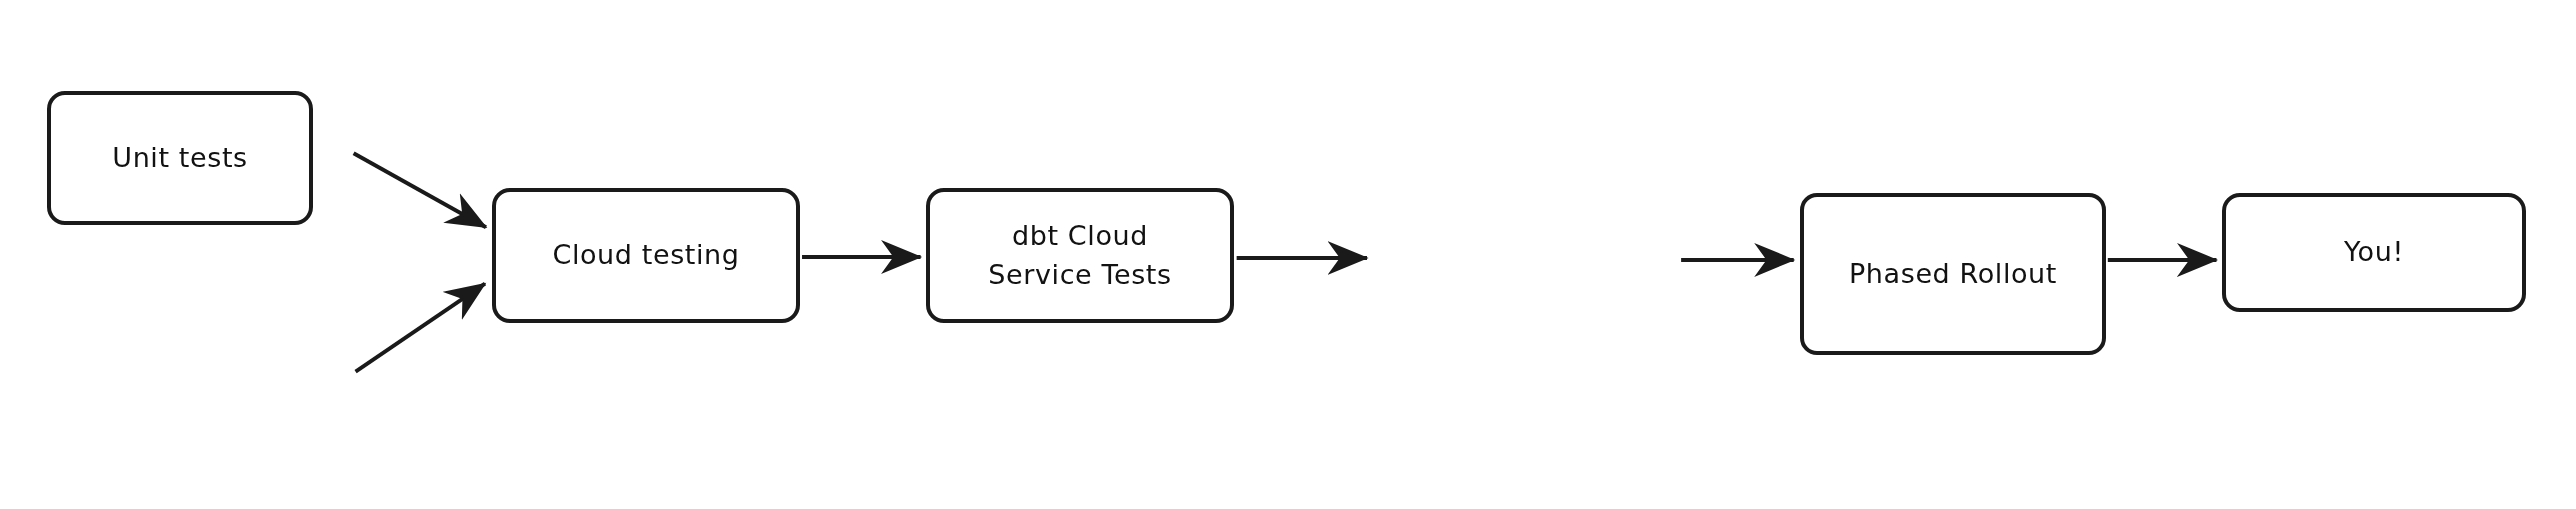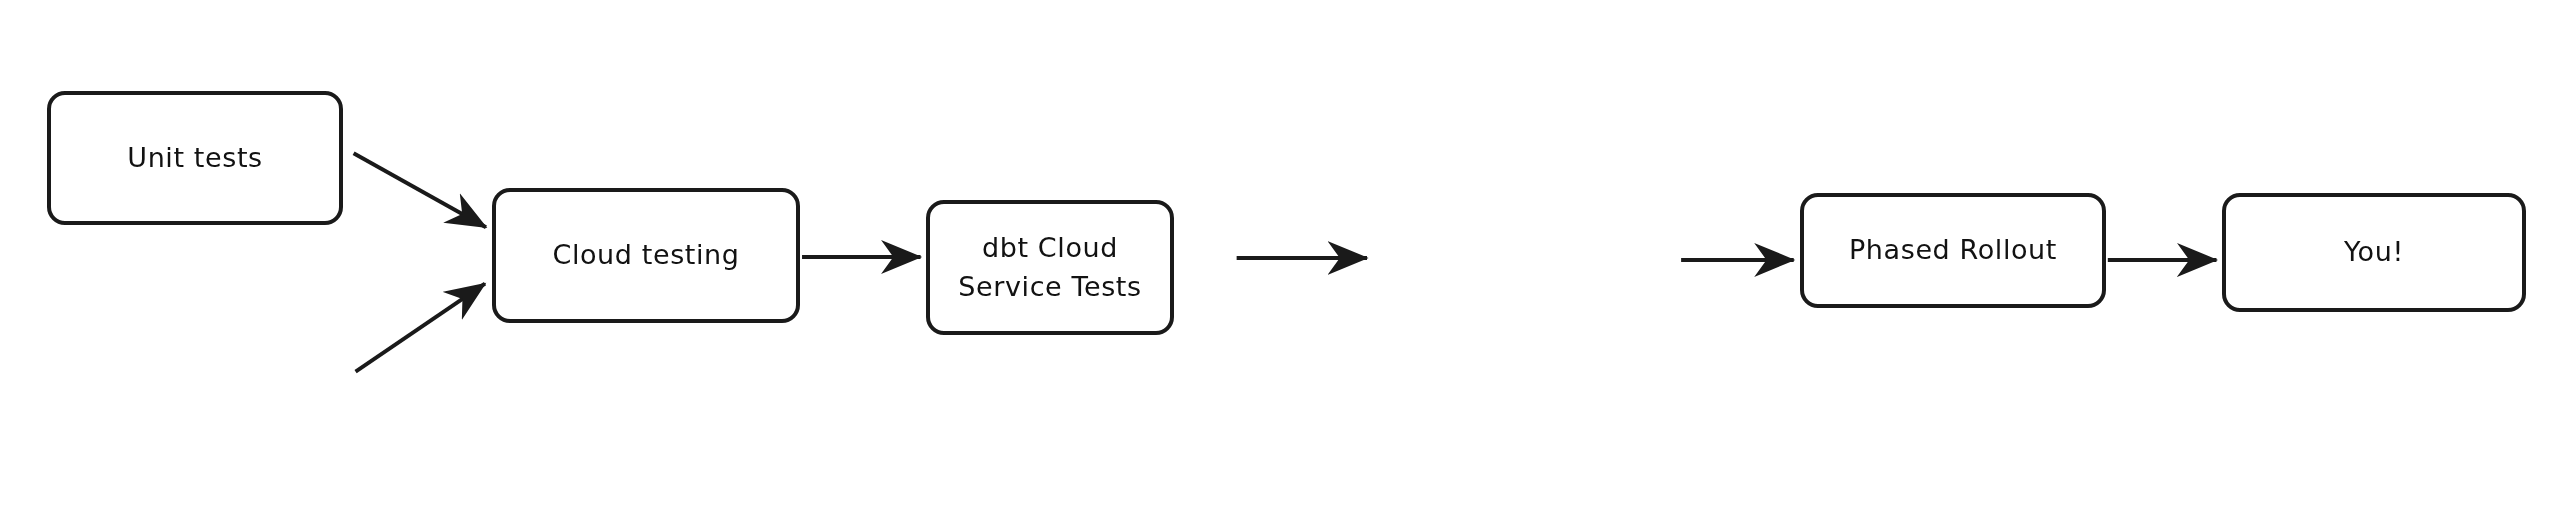--- a/index.html
+++ b/index.html
@@ -58,36 +58,36 @@
     <g stroke="#1a1a1a" stroke-width="4" fill="none" stroke-linecap="butt">
       <line x1="358" y1="155" x2="492" y2="230" marker-end="url(#arrowhead)"></line>
       <line x1="360" y1="376" x2="491" y2="287" marker-end="url(#arrowhead)"></line>
       <line x1="812" y1="260" x2="932" y2="260" marker-end="url(#arrowhead)"></line>
       <line x1="1252" y1="261" x2="1384" y2="261" marker-end="url(#arrowhead)"></line>
       <line x1="1702" y1="263" x2="1816" y2="263" marker-end="url(#arrowhead)"></line>
       <line x1="2134" y1="263" x2="2244" y2="263" marker-end="url(#arrowhead)"></line>
     </g>
   </svg>
 
-  <div class="node" style="left:47px; top:91px; width:296px; height:134px;justify-content:center;">
+  <div class="node" style="left:47px; top:91px; width:266px; height:134px;justify-content:center;">
     <span class="node-label">Unit tests</span>
   </div>
 
 
   <div class="node" style="left:492px; top:188px; width:308px; height:135px;">
     <span class="node-label">Cloud testing</span>
   </div>
 
-  <div class="node" style="left:926px; top:200px; width:248px; height:135px;">
+  <div class="node" style="left:926px; top:188px; width:308px; height:135px;">
     <span class="node-label">dbt Cloud
 Service Tests</span>
   </div>
 
 
-  <div class="node" style="left:1800px; top:193px; width:306px; height:115px;">
+  <div class="node" style="left:1800px; top:193px; width:306px; height:162px;border-radius:17px;">
     <span class="node-label">Phased Rollout</span>
   </div>
 
   <div class="node" style="left:2222px; top:193px; width:304px; height:119px;">
     <span class="node-label">You!</span>
   </div>
 
 </div>
 
 

